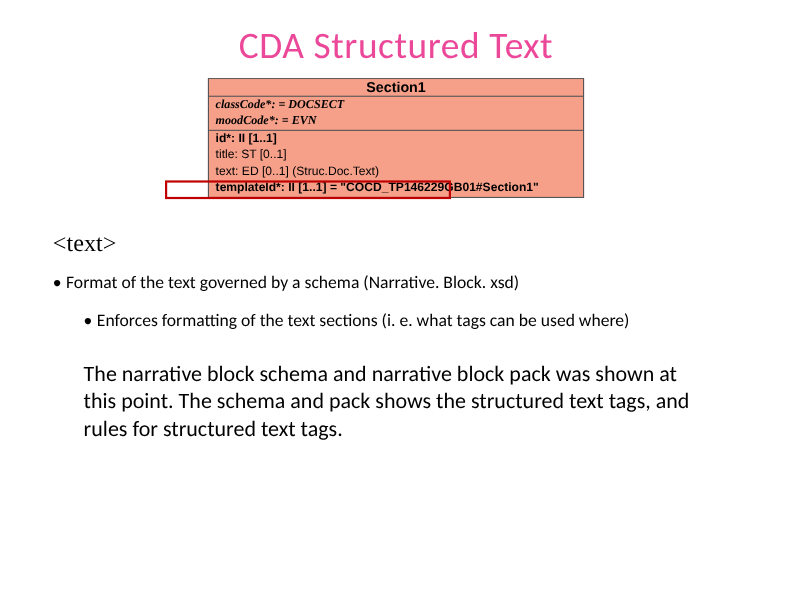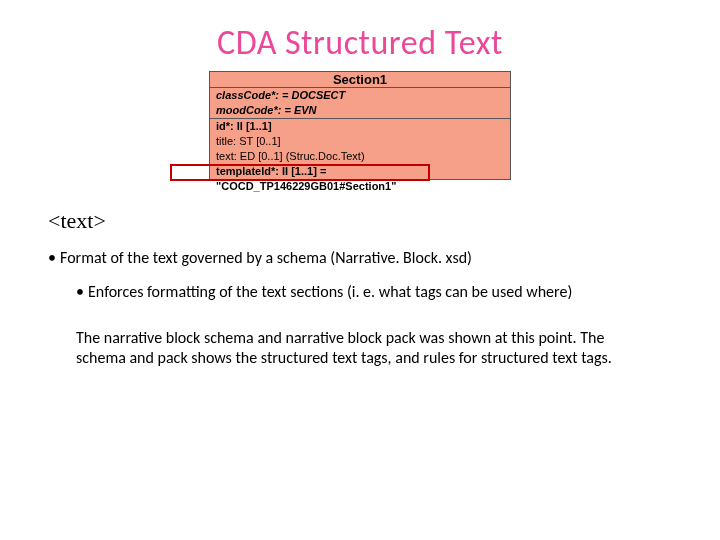--- a/index.html
+++ b/index.html
@@ -21,21 +21,21 @@
   .title {
     text-align: center;
     font-size: 34px;
     font-weight: 400;
     color: #ec4899;
     margin: 22px 0 8px 0;
     letter-spacing: 0.5px;
   }
   .diagram {
     margin: 0 auto 0 auto;
-    width: 302px;
+    width: 342px;
     border: 1px solid #555;
     background: #f6a08a;
     position: relative;
   }
   .diagram-header {
     border-bottom: 1px solid #555;
     padding: 0 6px 0 6px;
     font-family: Arial, sans-serif;
     font-size: 13px;
     font-weight: 700;
@@ -45,21 +45,21 @@
     text-align: center;
   }
   .diagram-row {
     padding: 0 6px;
     font-family: Arial, sans-serif;
     font-size: 11px;
     line-height: 15px;
     height: 15px;
   }
   .diagram-row.bold { font-weight: 700; }
-  .diagram-row.italic { font-style: italic; }
+  .diagram-row.italic { font-style: italic; font-family: Liberation Serif, serif; }
   .diagram-sep {
     border-top: 1px solid #555;
     height: 0;
   }
   .highlight-box {
     position: absolute;
     border: 2px solid #c00000;
     background: transparent;
     pointer-events: none;
   }
@@ -93,21 +93,21 @@
     margin-left: 28px;
     position: relative;
   }
   .b2::before {
     content: "•";
     position: absolute;
     left: 0;
     top: 0;
   }
   .para {
-    font-size: 16px;
+    font-size: 20px;
     line-height: 1.25;
     margin: 0 0 0 0;
     margin-left: 28px;
     max-width: 560px;
   }
 </style>
 </head>
 <body>
 
 <div class="slide">

